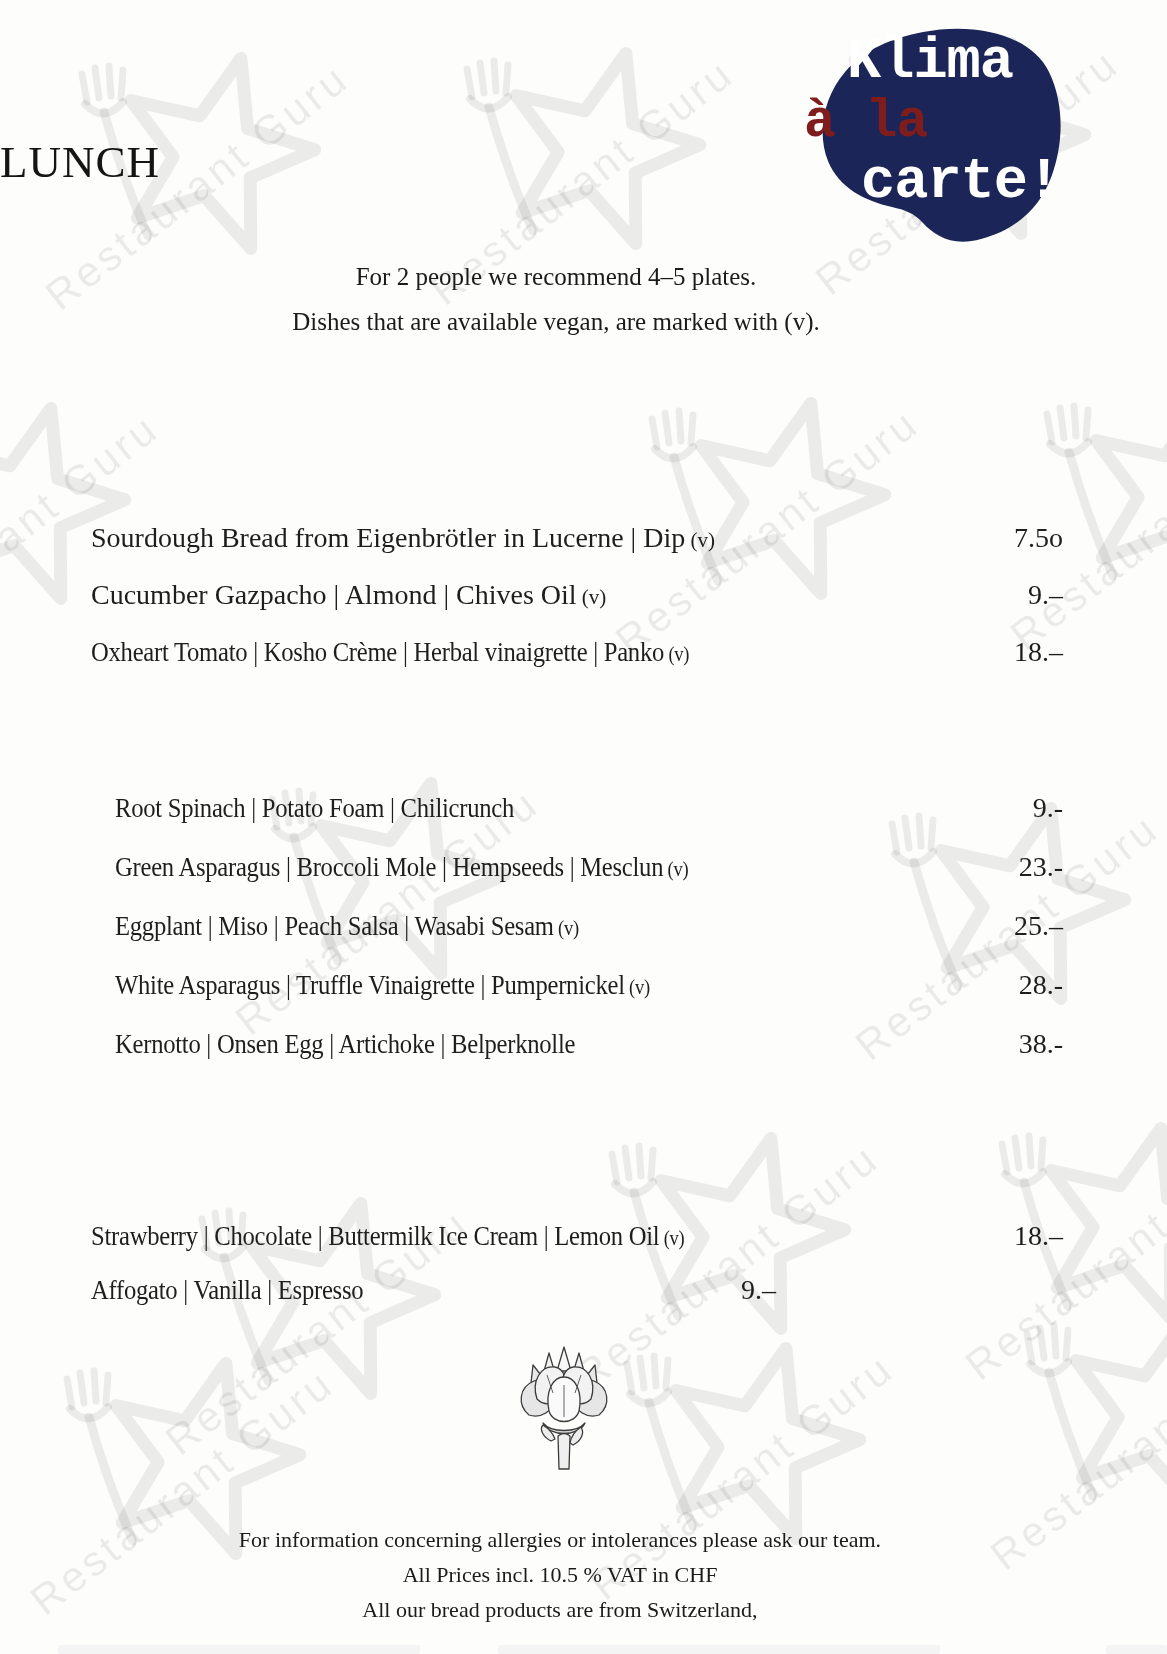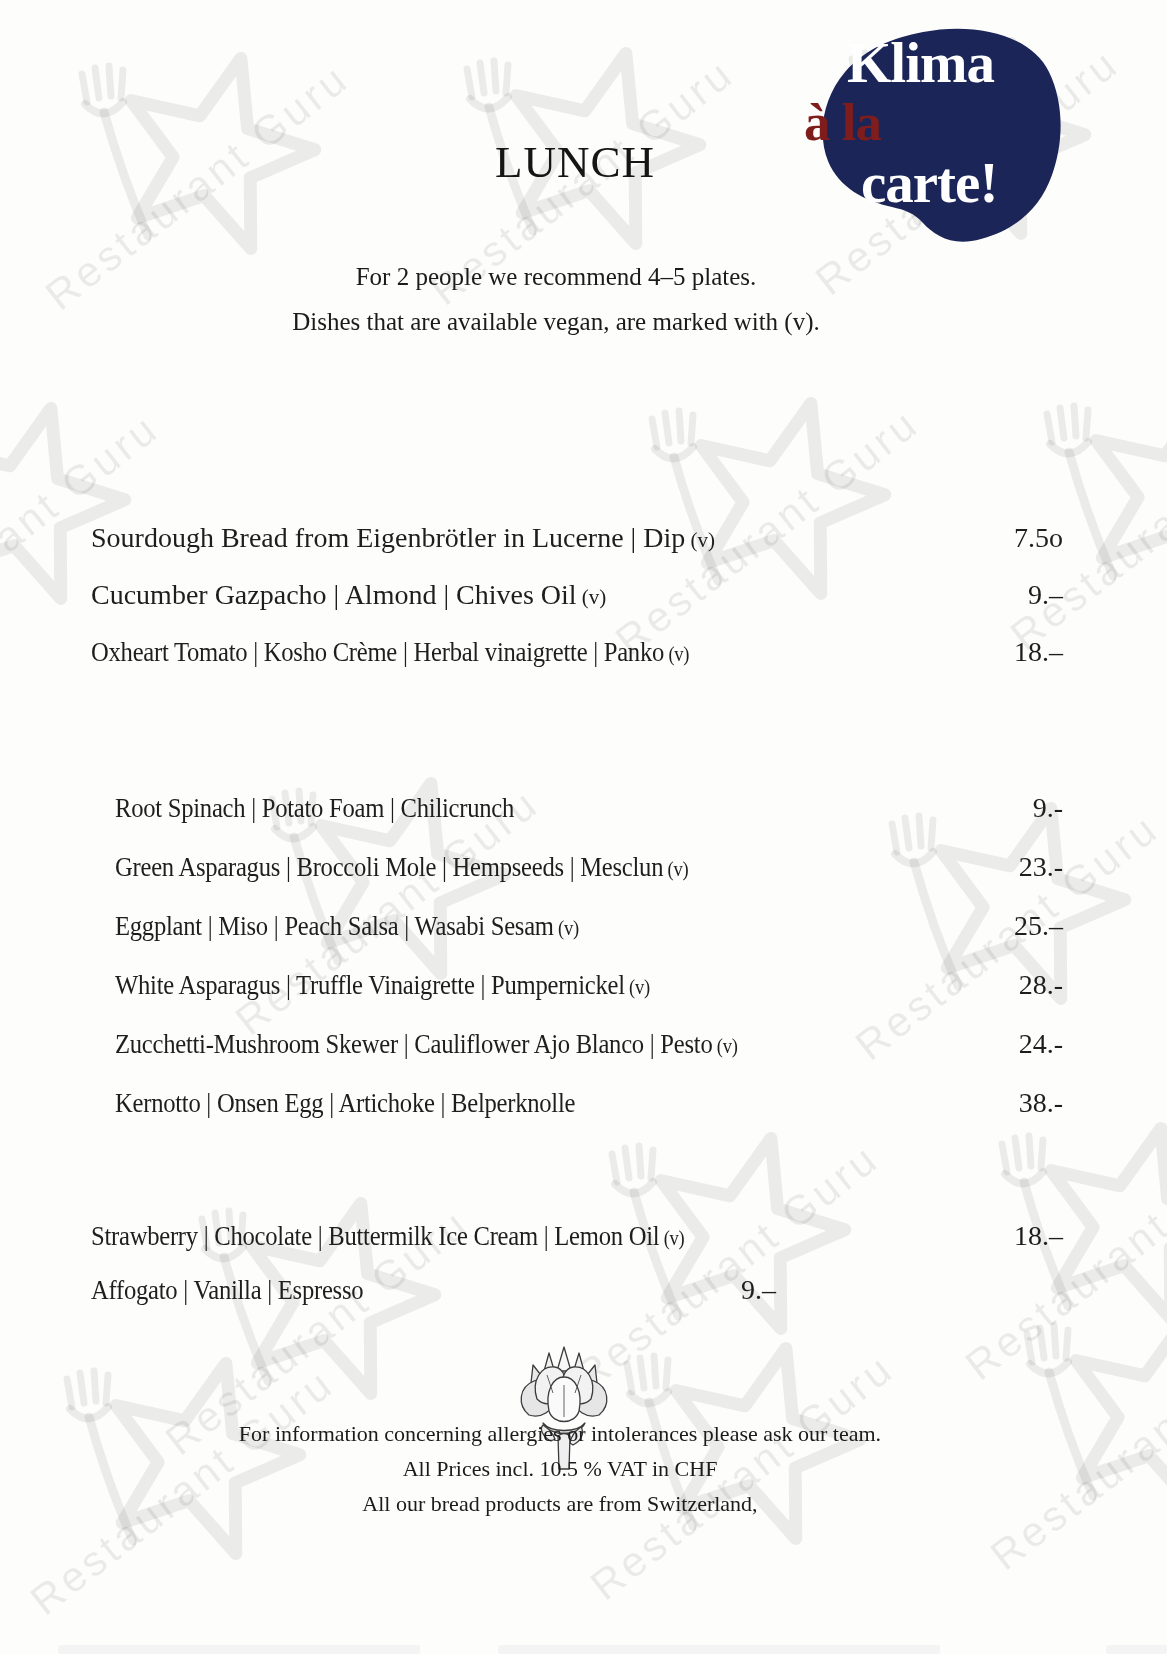--- a/index.html
+++ b/index.html
@@ -6,32 +6,32 @@
   body{
     width:1167px;height:1654px;position:relative;overflow:hidden;
     background:#fdfdfc;color:#1e1e1e;
     font-family:"Liberation Serif","DejaVu Serif",serif;
   }
   
   .wm-layer{position:absolute;inset:0;z-index:0;pointer-events:none;}
   
   .content{position:absolute;inset:0;z-index:1;}
   .page-title{
-    position:absolute;top:136px;left:0;width:1124px;text-align:center;
-    font-size:45px;letter-spacing:1px;color:#151515;padding-left:13px;
+    position:absolute;top:136px;left:0;width:1124px;
+    font-size:45px;letter-spacing:1px;color:#151515;
   }
   .intro{
     position:absolute;top:254px;left:0;width:1112px;text-align:center;
     font-size:25px;line-height:45px;color:#1b1b1b;
   }
   
   .logo{position:absolute;left:795px;top:22px;width:268px;height:228px;z-index:2;}
   .logo svg{position:absolute;inset:0;}
   .logo .logo-line{
-    position:absolute;font-family:Liberation Serif, serif;
+    position:absolute;font-family:Liberation Mono, monospace;
     font-weight:700;letter-spacing:-1px;line-height:1;
   }
   .logo .l1{left:52px;top:12px;font-size:57px;}
   .logo .l2{left:9px;top:74px;font-size:53px;}
   .logo .l3{left:66px;top:132px;font-size:57px;}
   
   .menu-section{position:absolute;left:91px;width:972px;}
   #section-a{top:509px;}
   #section-b{top:778px;}
   #section-c{top:1209px;}
@@ -40,21 +40,21 @@
   #section-c .menu-row{height:54px;line-height:54px;font-family:Liberation Serif, serif;}
   .dish{display:inline-block;font-size:28px;transform-origin:left center;}
   .dish.narrow{transform:scaleX(0.88);letter-spacing:-0.3px;}
   .vegan{font-size:21px;}
   .price{position:absolute;right:0;top:0;font-size:28px;}
   .price.inline{right:auto;left:650px;}
   
   .artichoke{position:absolute;left:513px;top:1340px;width:102px;height:132px;}
   
   .footer{
-    position:absolute;top:1416px;left:0;width:1120px;text-align:center;
+    position:absolute;top:1522px;left:0;width:1120px;text-align:center;
     font-size:22px;line-height:35px;color:#1b1b1b;
   }
   
   .bottom-strip span{position:absolute;height:9px;top:1645px;background:#f4f4f4;border-radius:2px;}
   .bottom-strip .b1{left:58px;width:362px;}
   .bottom-strip .b2{left:498px;width:442px;}
   .bottom-strip .b3{left:1106px;width:61px;}
 </style>
 </head>
 <body>
@@ -117,21 +117,20 @@
   <div class="menu-section" id="section-a">
       <div class="menu-row"><span class="dish">Sourdough Bread from Eigenbrötler in Lucerne | Dip<span class="vegan"> (v)</span></span><span class="price">7.5o</span></div>
       <div class="menu-row"><span class="dish">Cucumber Gazpacho | Almond | Chives Oil<span class="vegan"> (v)</span></span><span class="price">9.–</span></div>
       <div class="menu-row"><span class="dish narrow">Oxheart Tomato | Kosho Crème | Herbal vinaigrette | Panko<span class="vegan"> (v)</span></span><span class="price">18.–</span></div>
     </div>
   <div class="menu-section" id="section-b">
       <div class="menu-row"><span class="dish narrow">Root Spinach | Potato Foam | Chilicrunch</span><span class="price">9.-</span></div>
       <div class="menu-row"><span class="dish narrow">Green Asparagus | Broccoli Mole | Hempseeds | Mesclun<span class="vegan"> (v)</span></span><span class="price">23.-</span></div>
       <div class="menu-row"><span class="dish narrow">Eggplant | Miso | Peach Salsa | Wasabi Sesam<span class="vegan"> (v)</span></span><span class="price">25.–</span></div>
       <div class="menu-row"><span class="dish narrow">White Asparagus | Truffle Vinaigrette | Pumpernickel<span class="vegan"> (v)</span></span><span class="price">28.-</span></div>
-      <div class="menu-row"><span class="dish narrow">Zucchetti-Mushroom Skewer | Cauliflower Ajo Blanco | Pesto<span class="vegan"> (v)</span></span><span class="price">24.-</span></div>
       <div class="menu-row"><span class="dish narrow">Kernotto | Onsen Egg | Artichoke | Belperknolle</span><span class="price">38.-</span></div>
     </div>
   <div class="menu-section" id="section-c">
       <div class="menu-row"><span class="dish narrow">Strawberry | Chocolate | Buttermilk Ice Cream | Lemon Oil<span class="vegan"> (v)</span></span><span class="price">18.–</span></div>
       <div class="menu-row"><span class="dish narrow">Affogato | Vanilla | Espresso</span><span class="price inline">9.–</span></div>
     </div>
 
   <div class="artichoke">
     <svg viewBox="0 0 102 130" width="102" height="132">
       <g stroke="#3c3c3c" stroke-width="1.3" stroke-linejoin="round">

